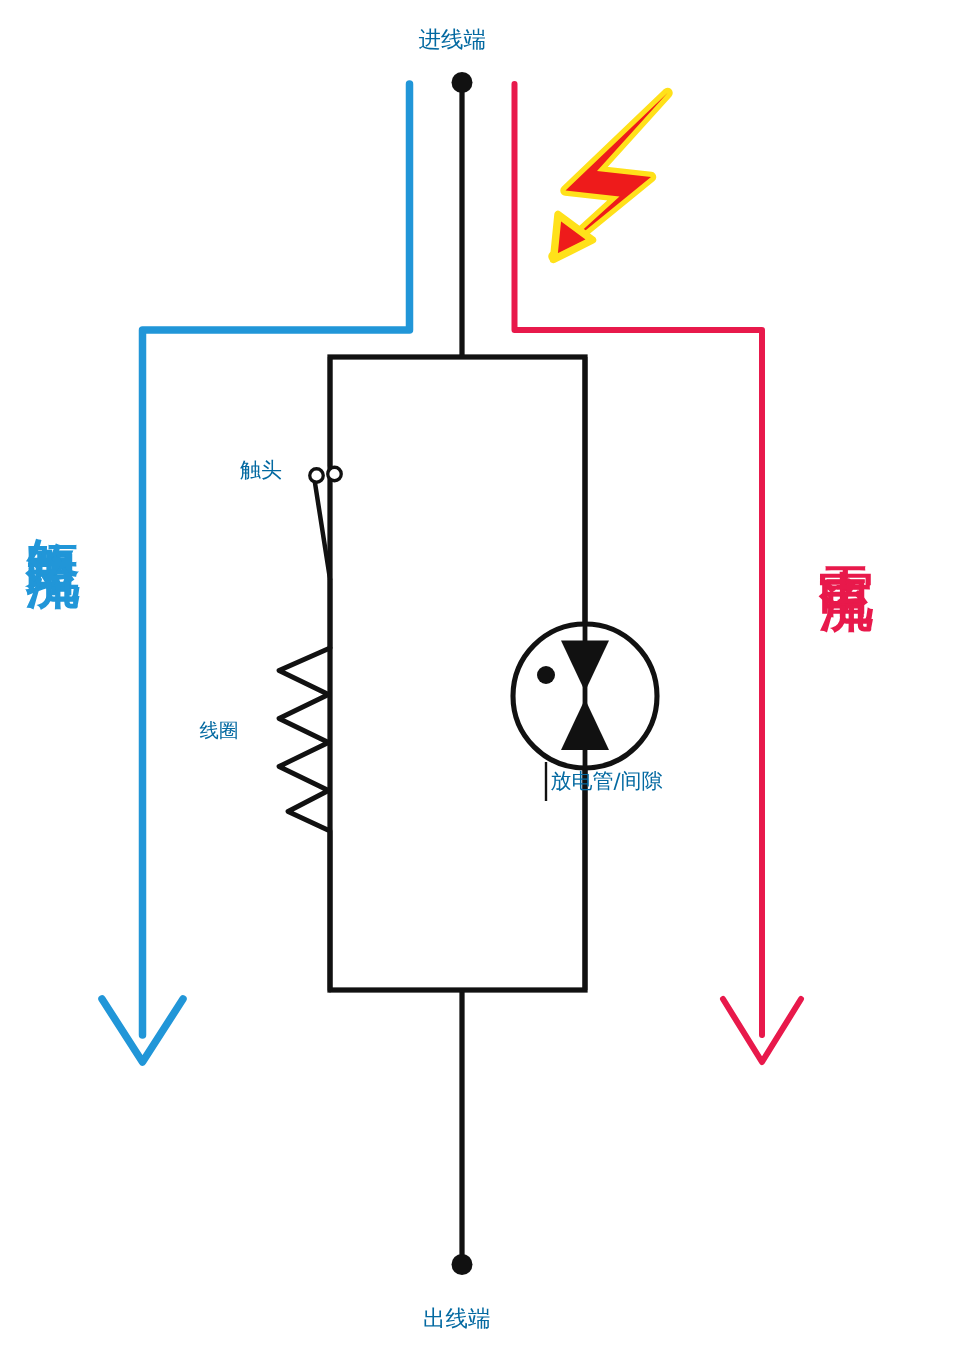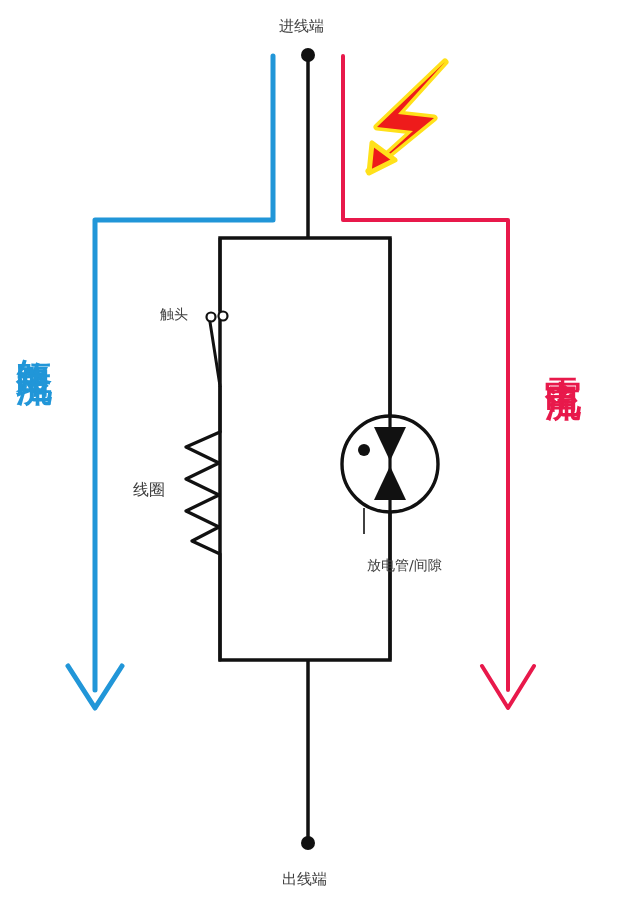--- a/index.html
+++ b/index.html
@@ -17,21 +17,21 @@
   }
   #diagram-svg {
     position: absolute;
     top: 0;
     left: 0;
     width: 639px;
     height: 905px;
   }
   .lbl {
     position: absolute;
-    color: #404040;
+    color: #0369a1;
     font-size: 15px;
     line-height: 1.15;
     white-space: nowrap;
     font-family: "DejaVu Sans", "Liberation Sans", sans-serif;
   }
   #label-incoming {
     left: 279px;
     top: 18px;
     text-align: center;
   }
@@ -42,27 +42,26 @@
   }
   #label-contact {
     left: 160px;
     top: 307px;
     font-size: 14px;
     font-family: Liberation Mono, monospace;
   }
   #label-coil {
     left: 133px;
     top: 481px;
-    font-size: 16px;
+    font-size: 13px;
   }
   #label-discharge {
     left: 367px;
     top: 513px;
     font-size: 14px;
-    margin-top: 44px;
   }
   .vert-label {
     position: absolute;
     writing-mode: vertical-rl;
     text-orientation: upright;
     font-weight: 700;
     font-size: 36px;
     letter-spacing: 3px;
     line-height: 1;
     font-family: "DejaVu Sans", "Liberation Sans", sans-serif;

